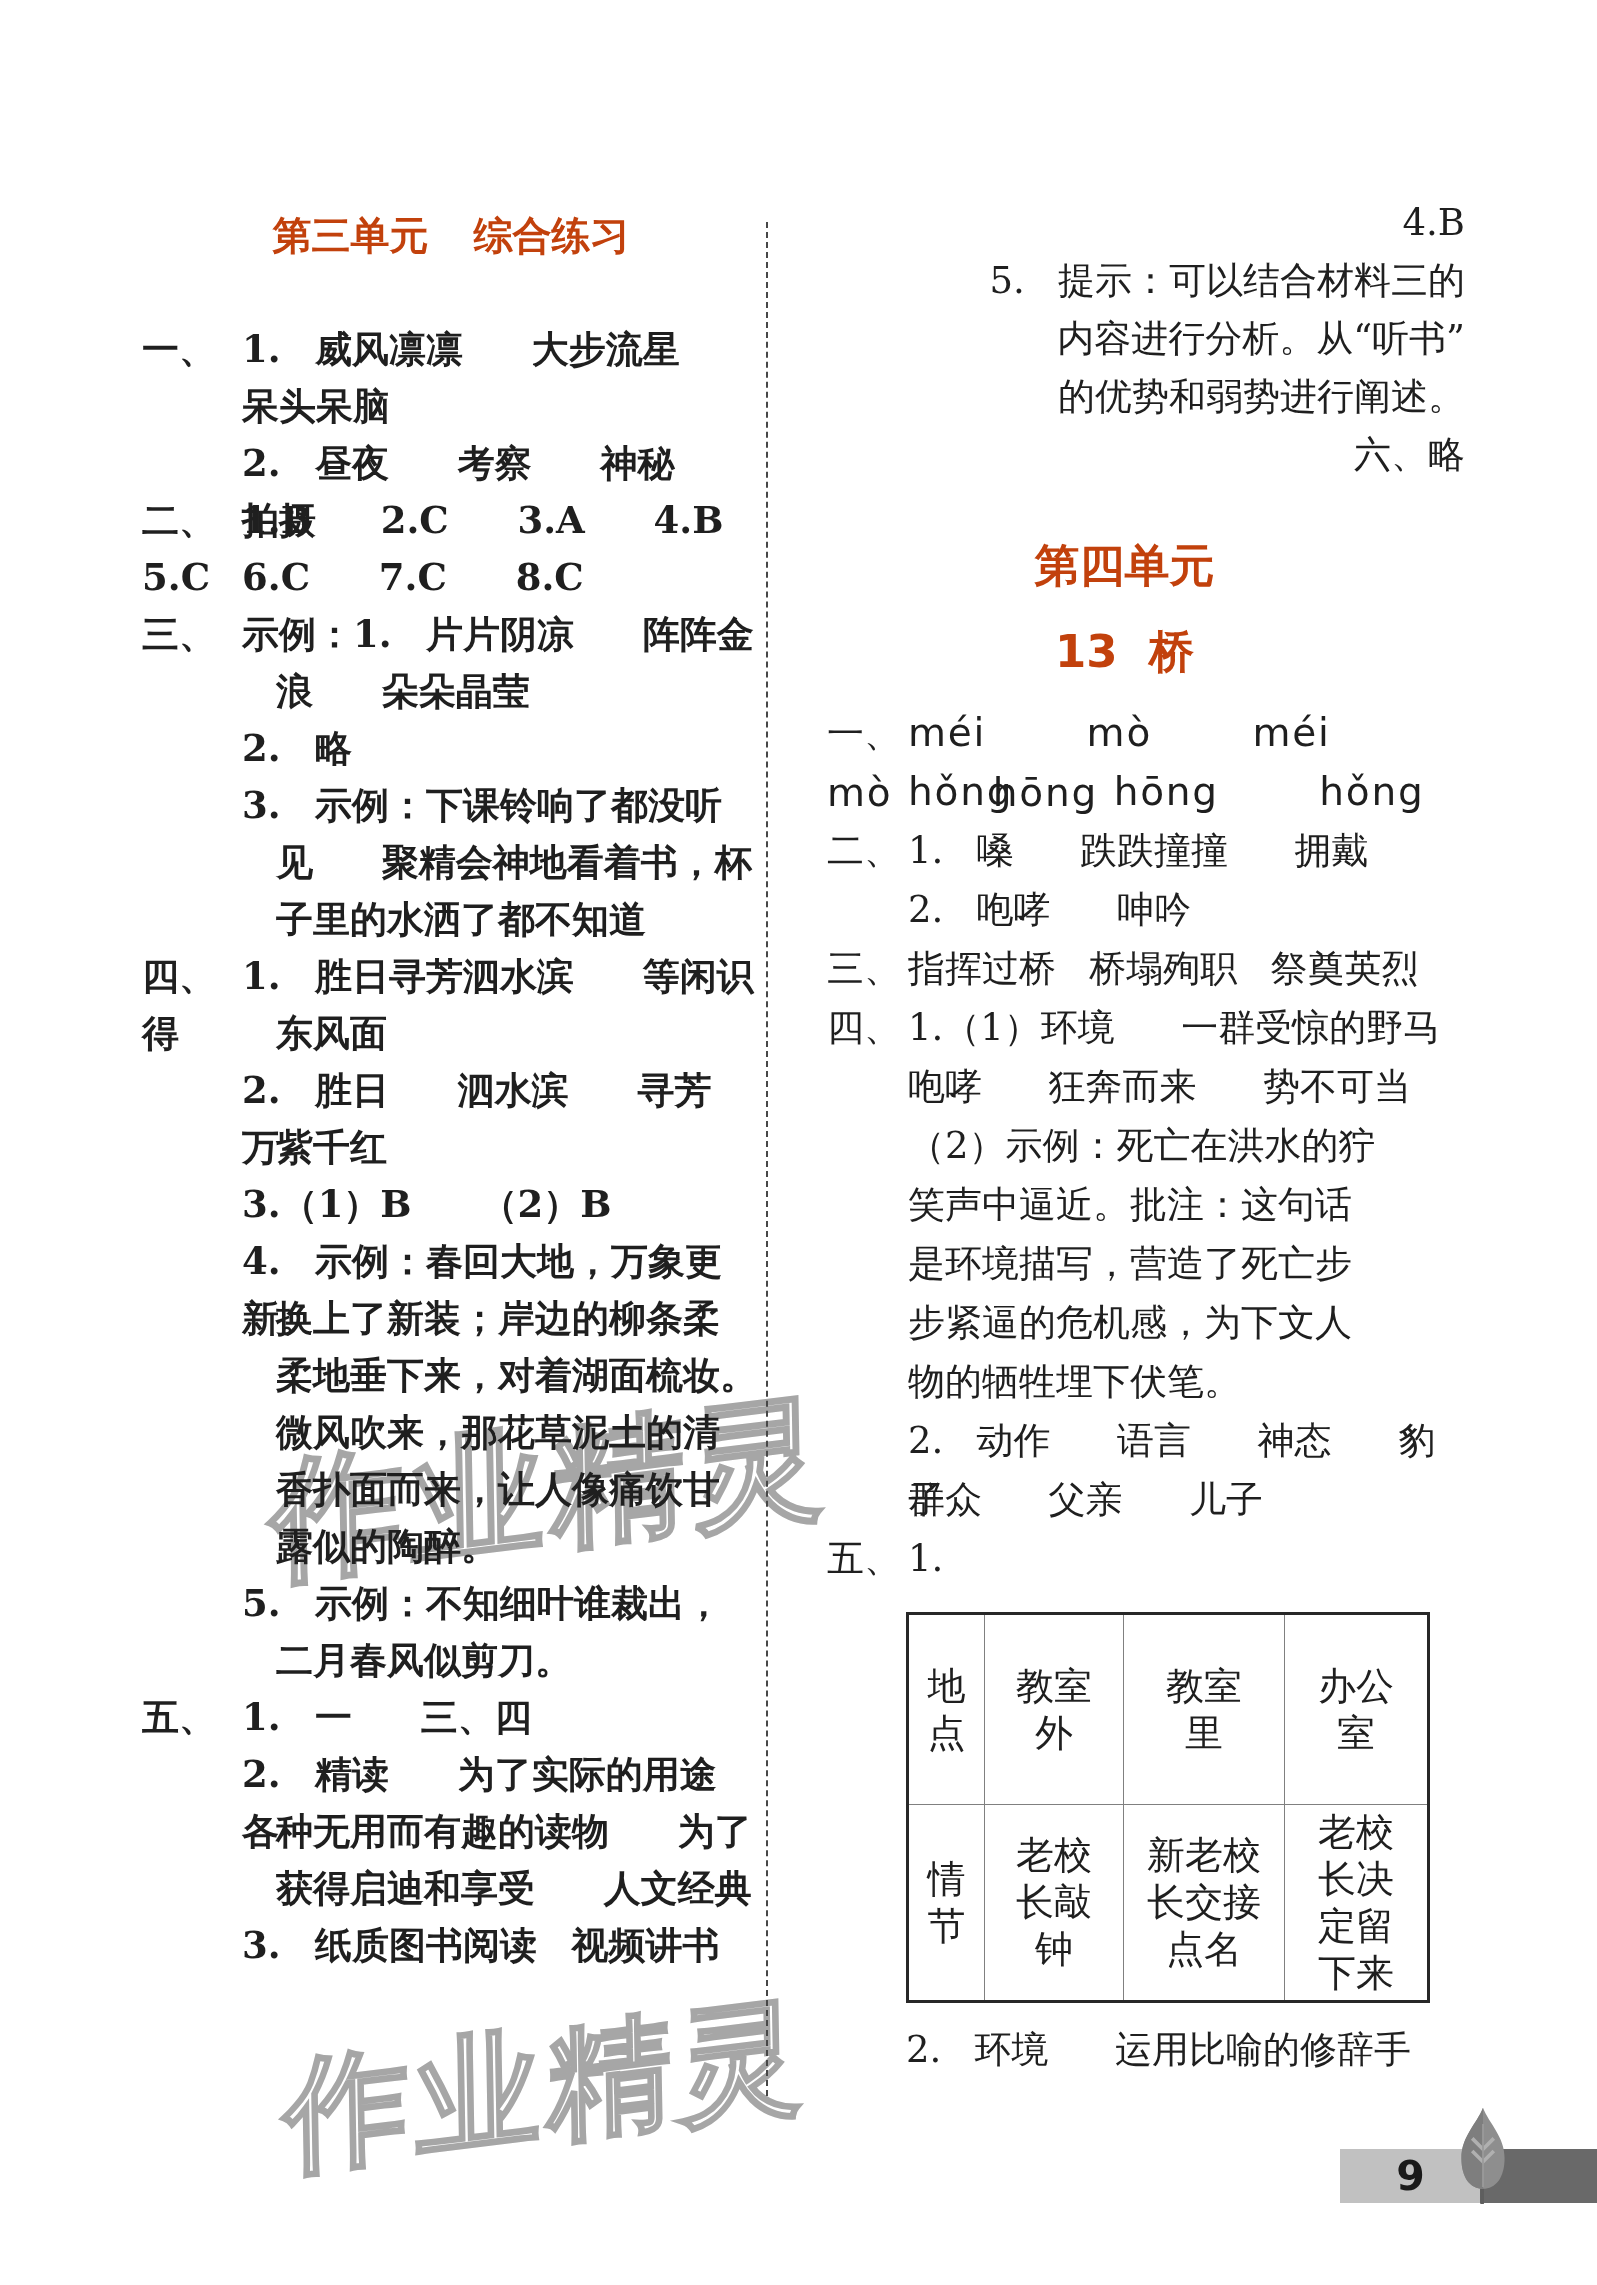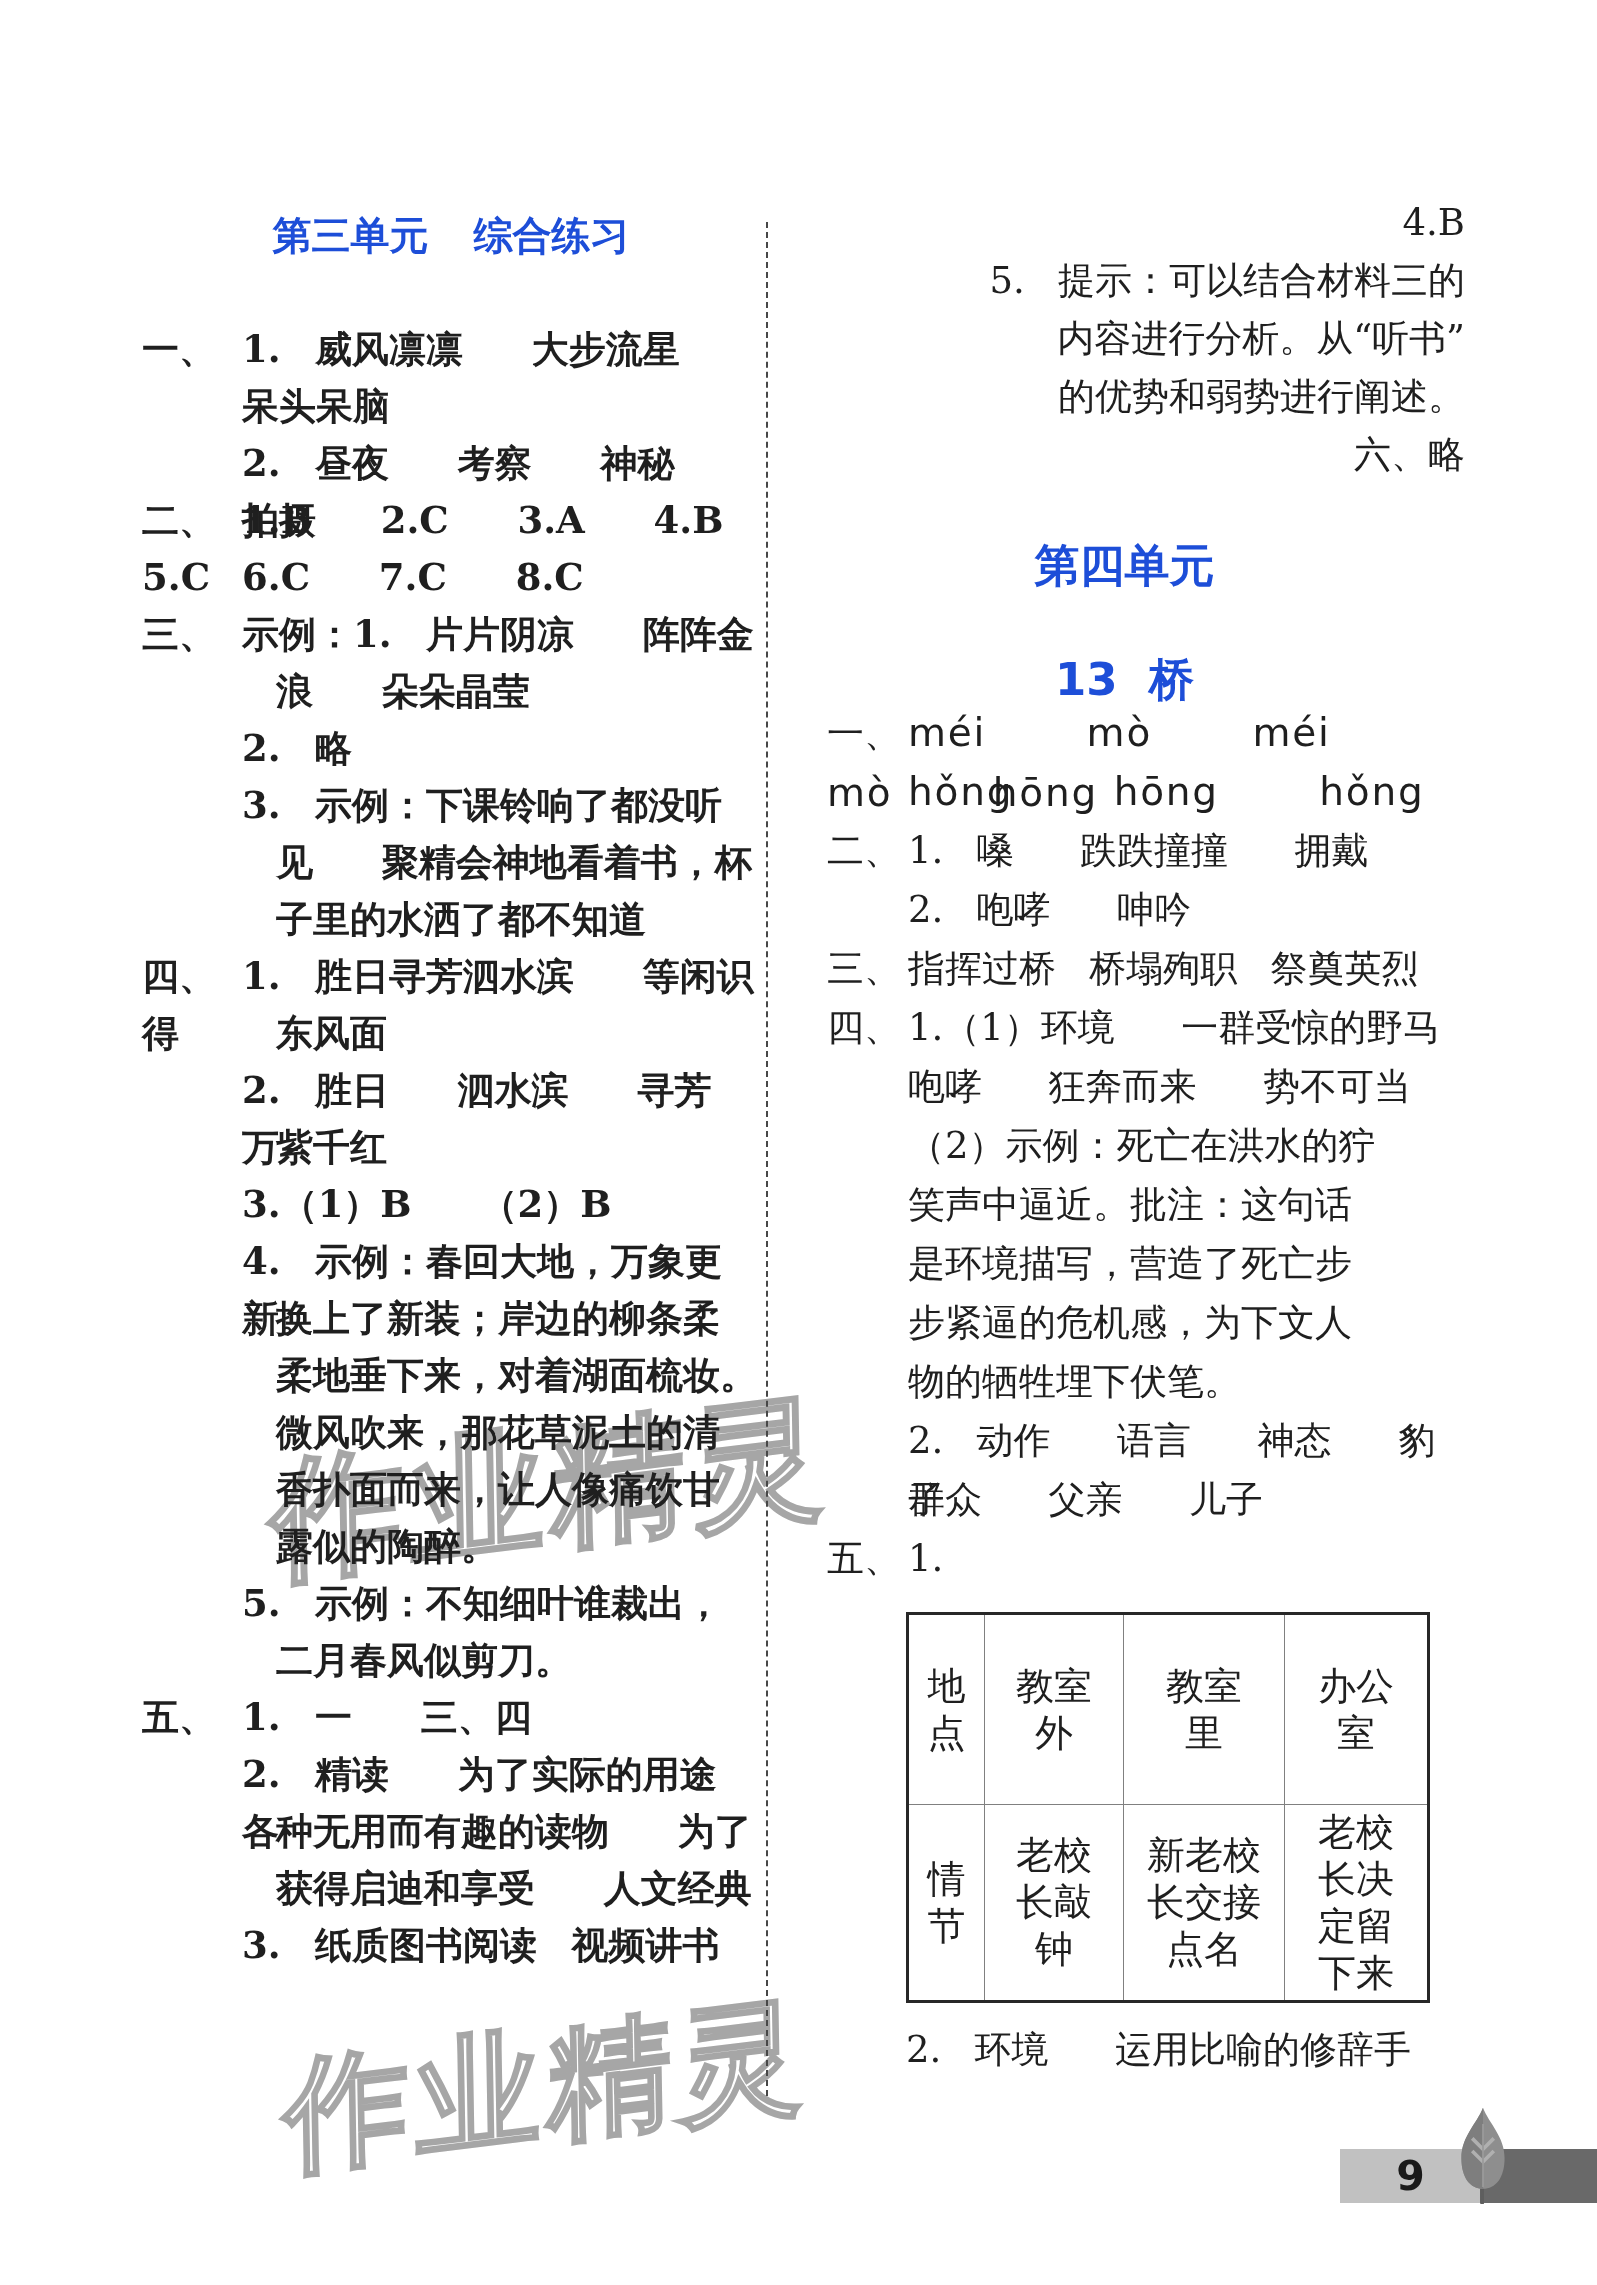--- a/index.html
+++ b/index.html
@@ -1,25 +1,25 @@
 <!DOCTYPE html>
 <html style="font-size:14.3px"><head>
 <meta charset="utf-8">
 <style>
   html,body{margin:0;padding:0;}
   body{width:1598px;height:2286px;background:#ffffff;position:relative;overflow:hidden;
        font-family:"DejaVu Serif","Liberation Serif",serif;color:#1f1f1f;}
   .abs{position:absolute;}
   
-  .h-black{font-family:"DejaVu Sans","Liberation Sans",sans-serif;font-weight:bold;color:#1d4ed8;}
+  .h-black{font-family:"DejaVu Sans","Liberation Sans",sans-serif;font-weight:bold;color:#c2410c;}
   #left-heading{left:142px;top:211px;width:618px;text-align:center;font-size:39px;line-height:50px;
                 white-space:pre-wrap;word-spacing:9px;z-index:3;}
   #unit-heading{left:811px;top:537px;width:627px;text-align:center;font-size:45px;line-height:57px;z-index:3;}
   #lesson-heading{left:811px;top:623px;width:627px;text-align:center;font-size:45px;line-height:57px;
-                  white-space:pre-wrap;z-index:3;margin-top:28px;}
+                  white-space:pre-wrap;z-index:3;}
   
   .col{z-index:3;}
   .line{white-space:pre-wrap;font-size:37px;word-spacing:21.5px;}
   .col-left .line{line-height:57px;height:57px;font-weight:bold;}
   .col-right .line{line-height:59px;height:59px;}
   #top-right .line{line-height:58px;height:58px;text-align:right;}
   .lab{display:inline-block;}
   .col-left .lab{width:100px;}
   .col-right .lab{width:81px;}
   .col-left .ind1{padding-left:100px;}

